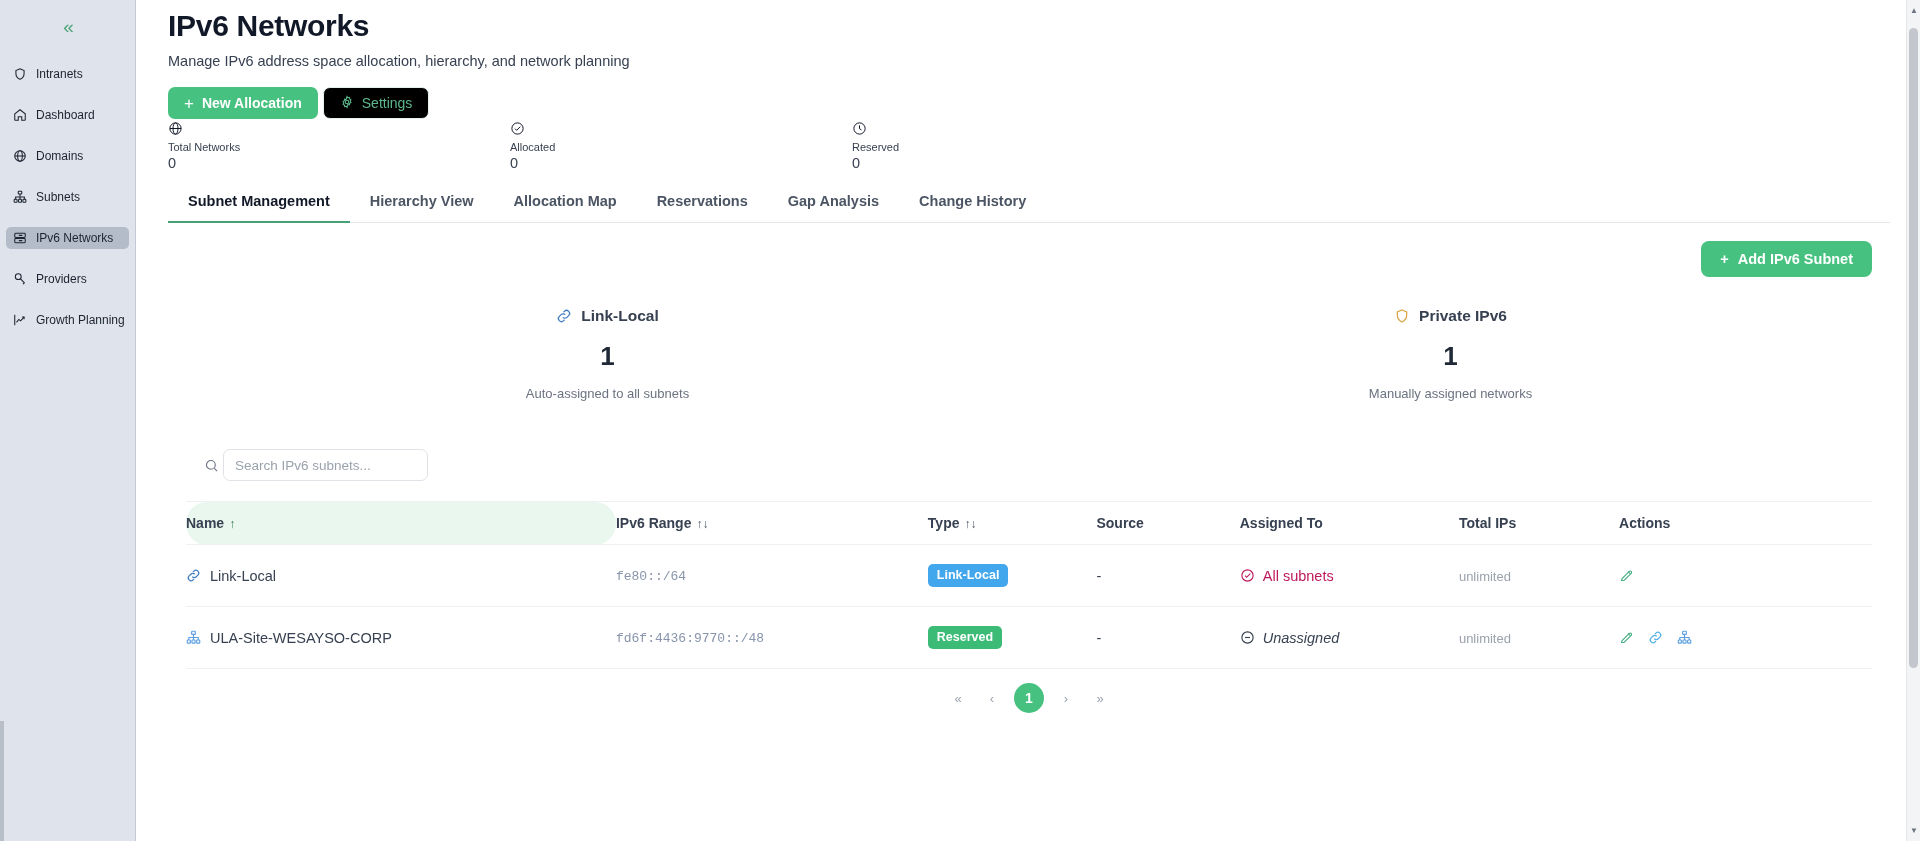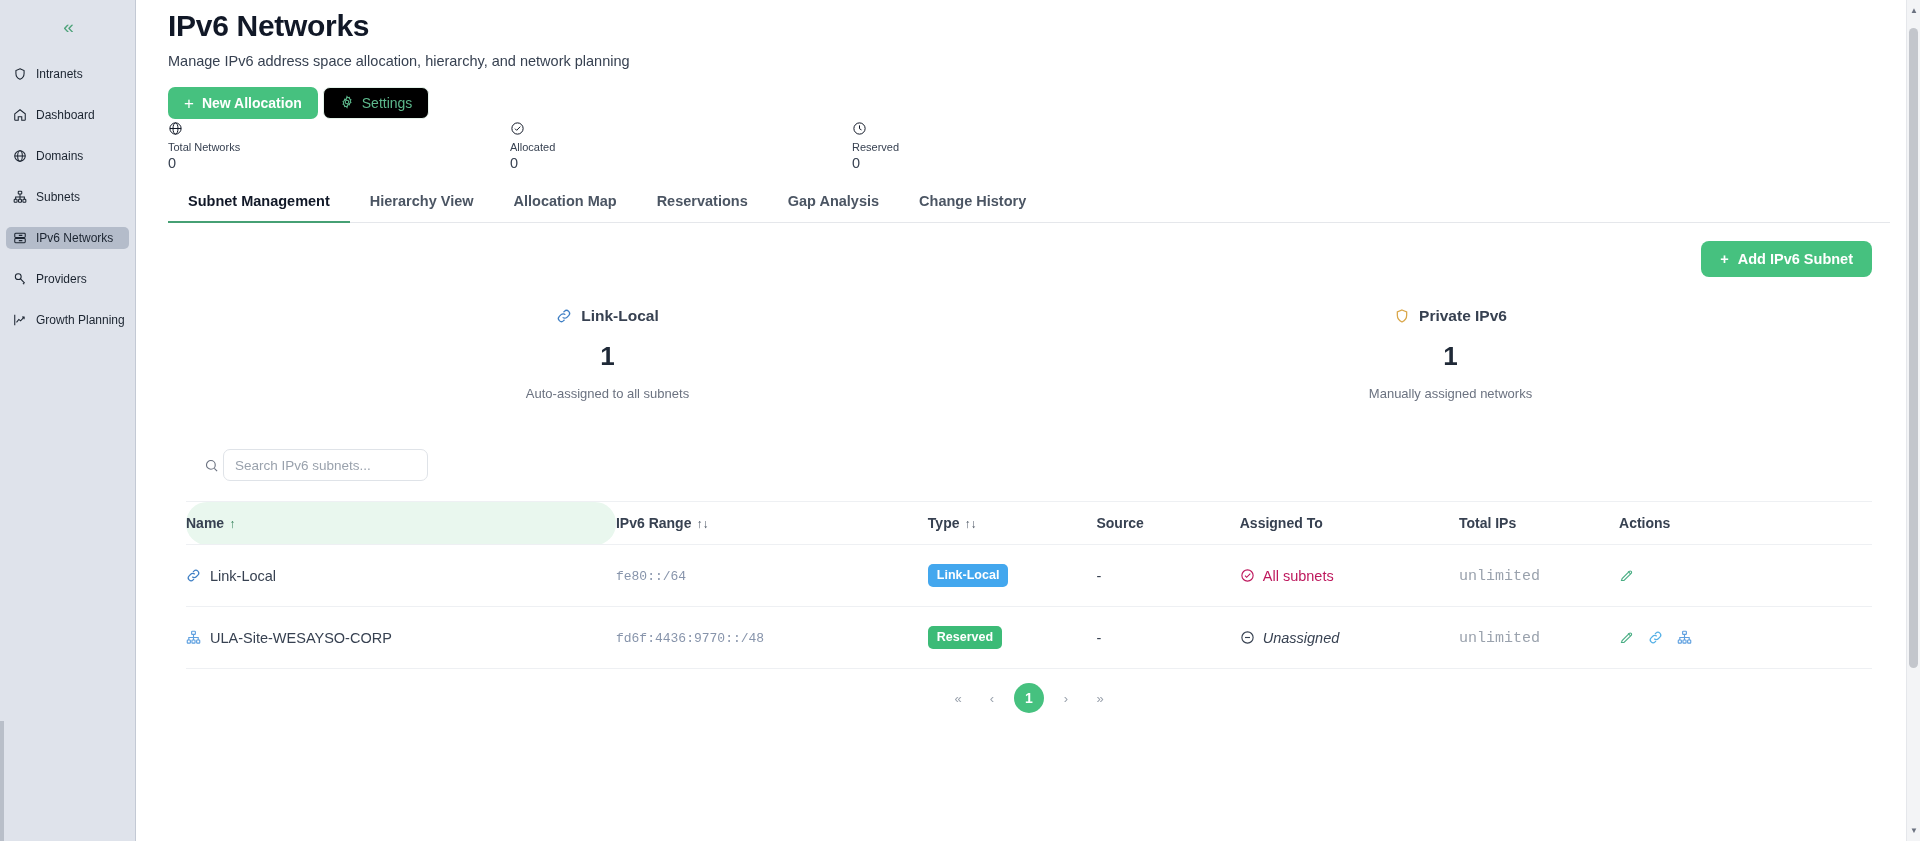--- a/index.html
+++ b/index.html
@@ -249,22 +249,22 @@
   }
   td.td-name { padding-left: 18px; }
   .cell-name { display: flex; align-items: center; gap: 9px; }
   .cell-name svg { width: 15px; height: 15px; display: block; flex: 0 0 15px; }
   .mono {
     font-family: "Liberation Mono", monospace;
     font-size: 13px;
     color: #8794ab;
   }
   .mono-grey {
-    font-family: Liberation Mono, monospace;
-    font-size: 15px;
+    font-family: Liberation Sans, sans-serif;
+    font-size: 13px;
     color: #9aa2ad;
   }
   .badge {
     display: inline-block;
     border-radius: 5px;
     padding: 4px 9px;
     font-size: 12.5px;
     font-weight: bold;
     color: #fff;
     line-height: 1.2;

